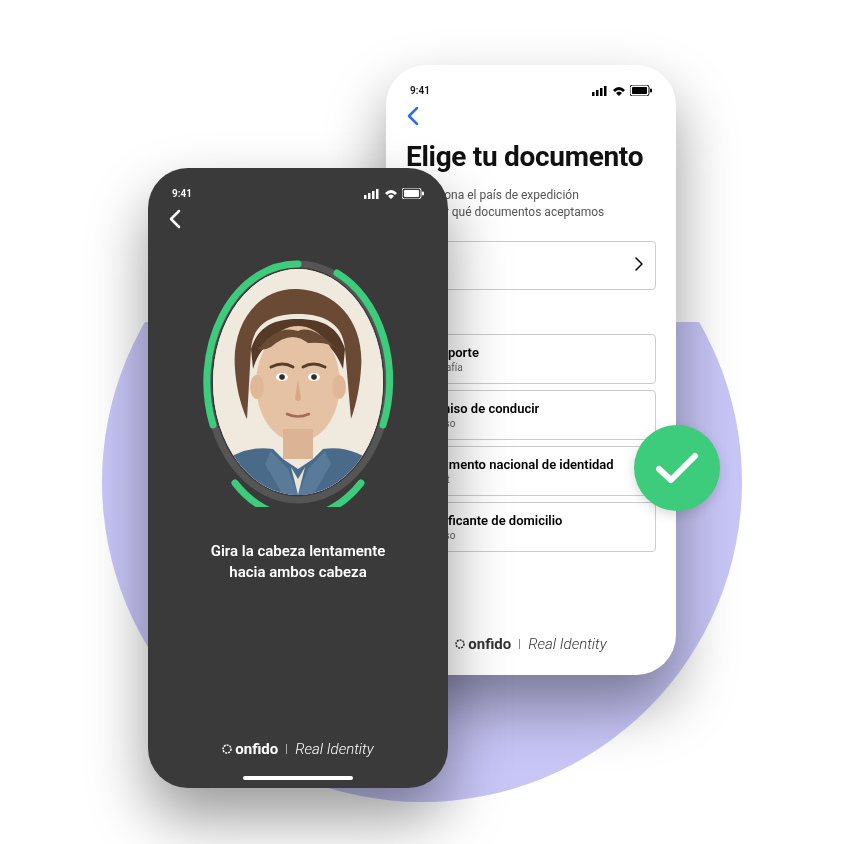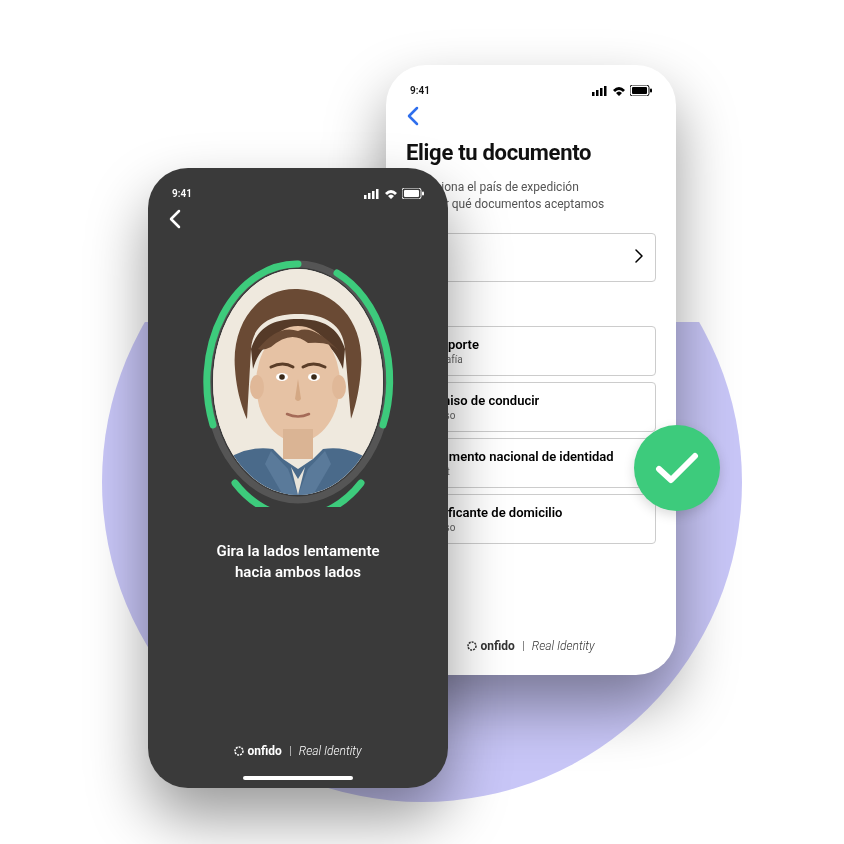--- a/index.html
+++ b/index.html
@@ -45,21 +45,21 @@
     align-items: center;
     font-size: 10px;
     font-weight: 600;
     padding: 2px 4px 10px;
   }
   .status-icons { display: flex; gap: 4px; align-items: center; }
   .status-icons svg { display: block; }
   .back-chevron { margin-bottom: 14px; }
   .back-chevron svg { display: block; }
   .title {
-    font-size: 22px;
+    font-size: 28px;
     font-weight: 700;
     margin-bottom: 14px;
     letter-spacing: -0.3px;
   }
   .subtitle {
     font-size: 12px;
     color: #555;
     line-height: 1.4;
     margin-bottom: 20px;
   }
@@ -96,21 +96,21 @@
     margin-top: 2px;
   }
   .brand-row {
     position: absolute;
     bottom: 22px;
     left: 0; right: 0;
     display: flex;
     justify-content: center;
     align-items: center;
     gap: 8px;
-    font-size: 12px;
+    font-size: 15px;
     color: #333;
   }
   .brand-row .onfido { font-weight: 700; display: flex; align-items: center; gap: 3px; }
   .brand-row .divider { width: 1px; height: 10px; background: #888; }
   .brand-row .ri { font-weight: 300; font-style: italic; }
 
   
   .phone-dark {
     width: 300px;
     height: 620px;
@@ -330,22 +330,22 @@
         </div>
         <svg class="ring" viewBox="0 0 194 250">
           <ellipse cx="97" cy="125" rx="90" ry="118" fill="none" stroke="#555" stroke-width="7"></ellipse>
           <path d="M97 7 A90 118 0 0 0 12 168" fill="none" stroke="#3DCB7C" stroke-width="7" stroke-linecap="round"></path>
           <path d="M182 168 A90 118 0 0 0 136 16" fill="none" stroke="#3DCB7C" stroke-width="7" stroke-linecap="round"></path>
           <path d="M34 226 A90 118 0 0 0 160 226" fill="none" stroke="#3DCB7C" stroke-width="7" stroke-linecap="round"></path>
         </svg>
       </div>
     </div>
     <div class="instruction">
-      <span>Gira la lados lentamente</span><br>
-      <span>hacia ambos lados</span>
+      <span>Gira la cabeza lentamente</span><br>
+      <span>hacia ambos cabeza</span>
     </div>
   </div>
   <div class="brand-row">
     <span class="onfido">
       <svg width="10" height="10" viewBox="0 0 10 10">
           <circle cx="5" cy="5" r="4" fill="none" stroke="#fff" stroke-width="1.5" stroke-dasharray="2 1"></circle>
         </svg>
       <span>onfido</span>
     </span>
     <span class="divider"></span>

